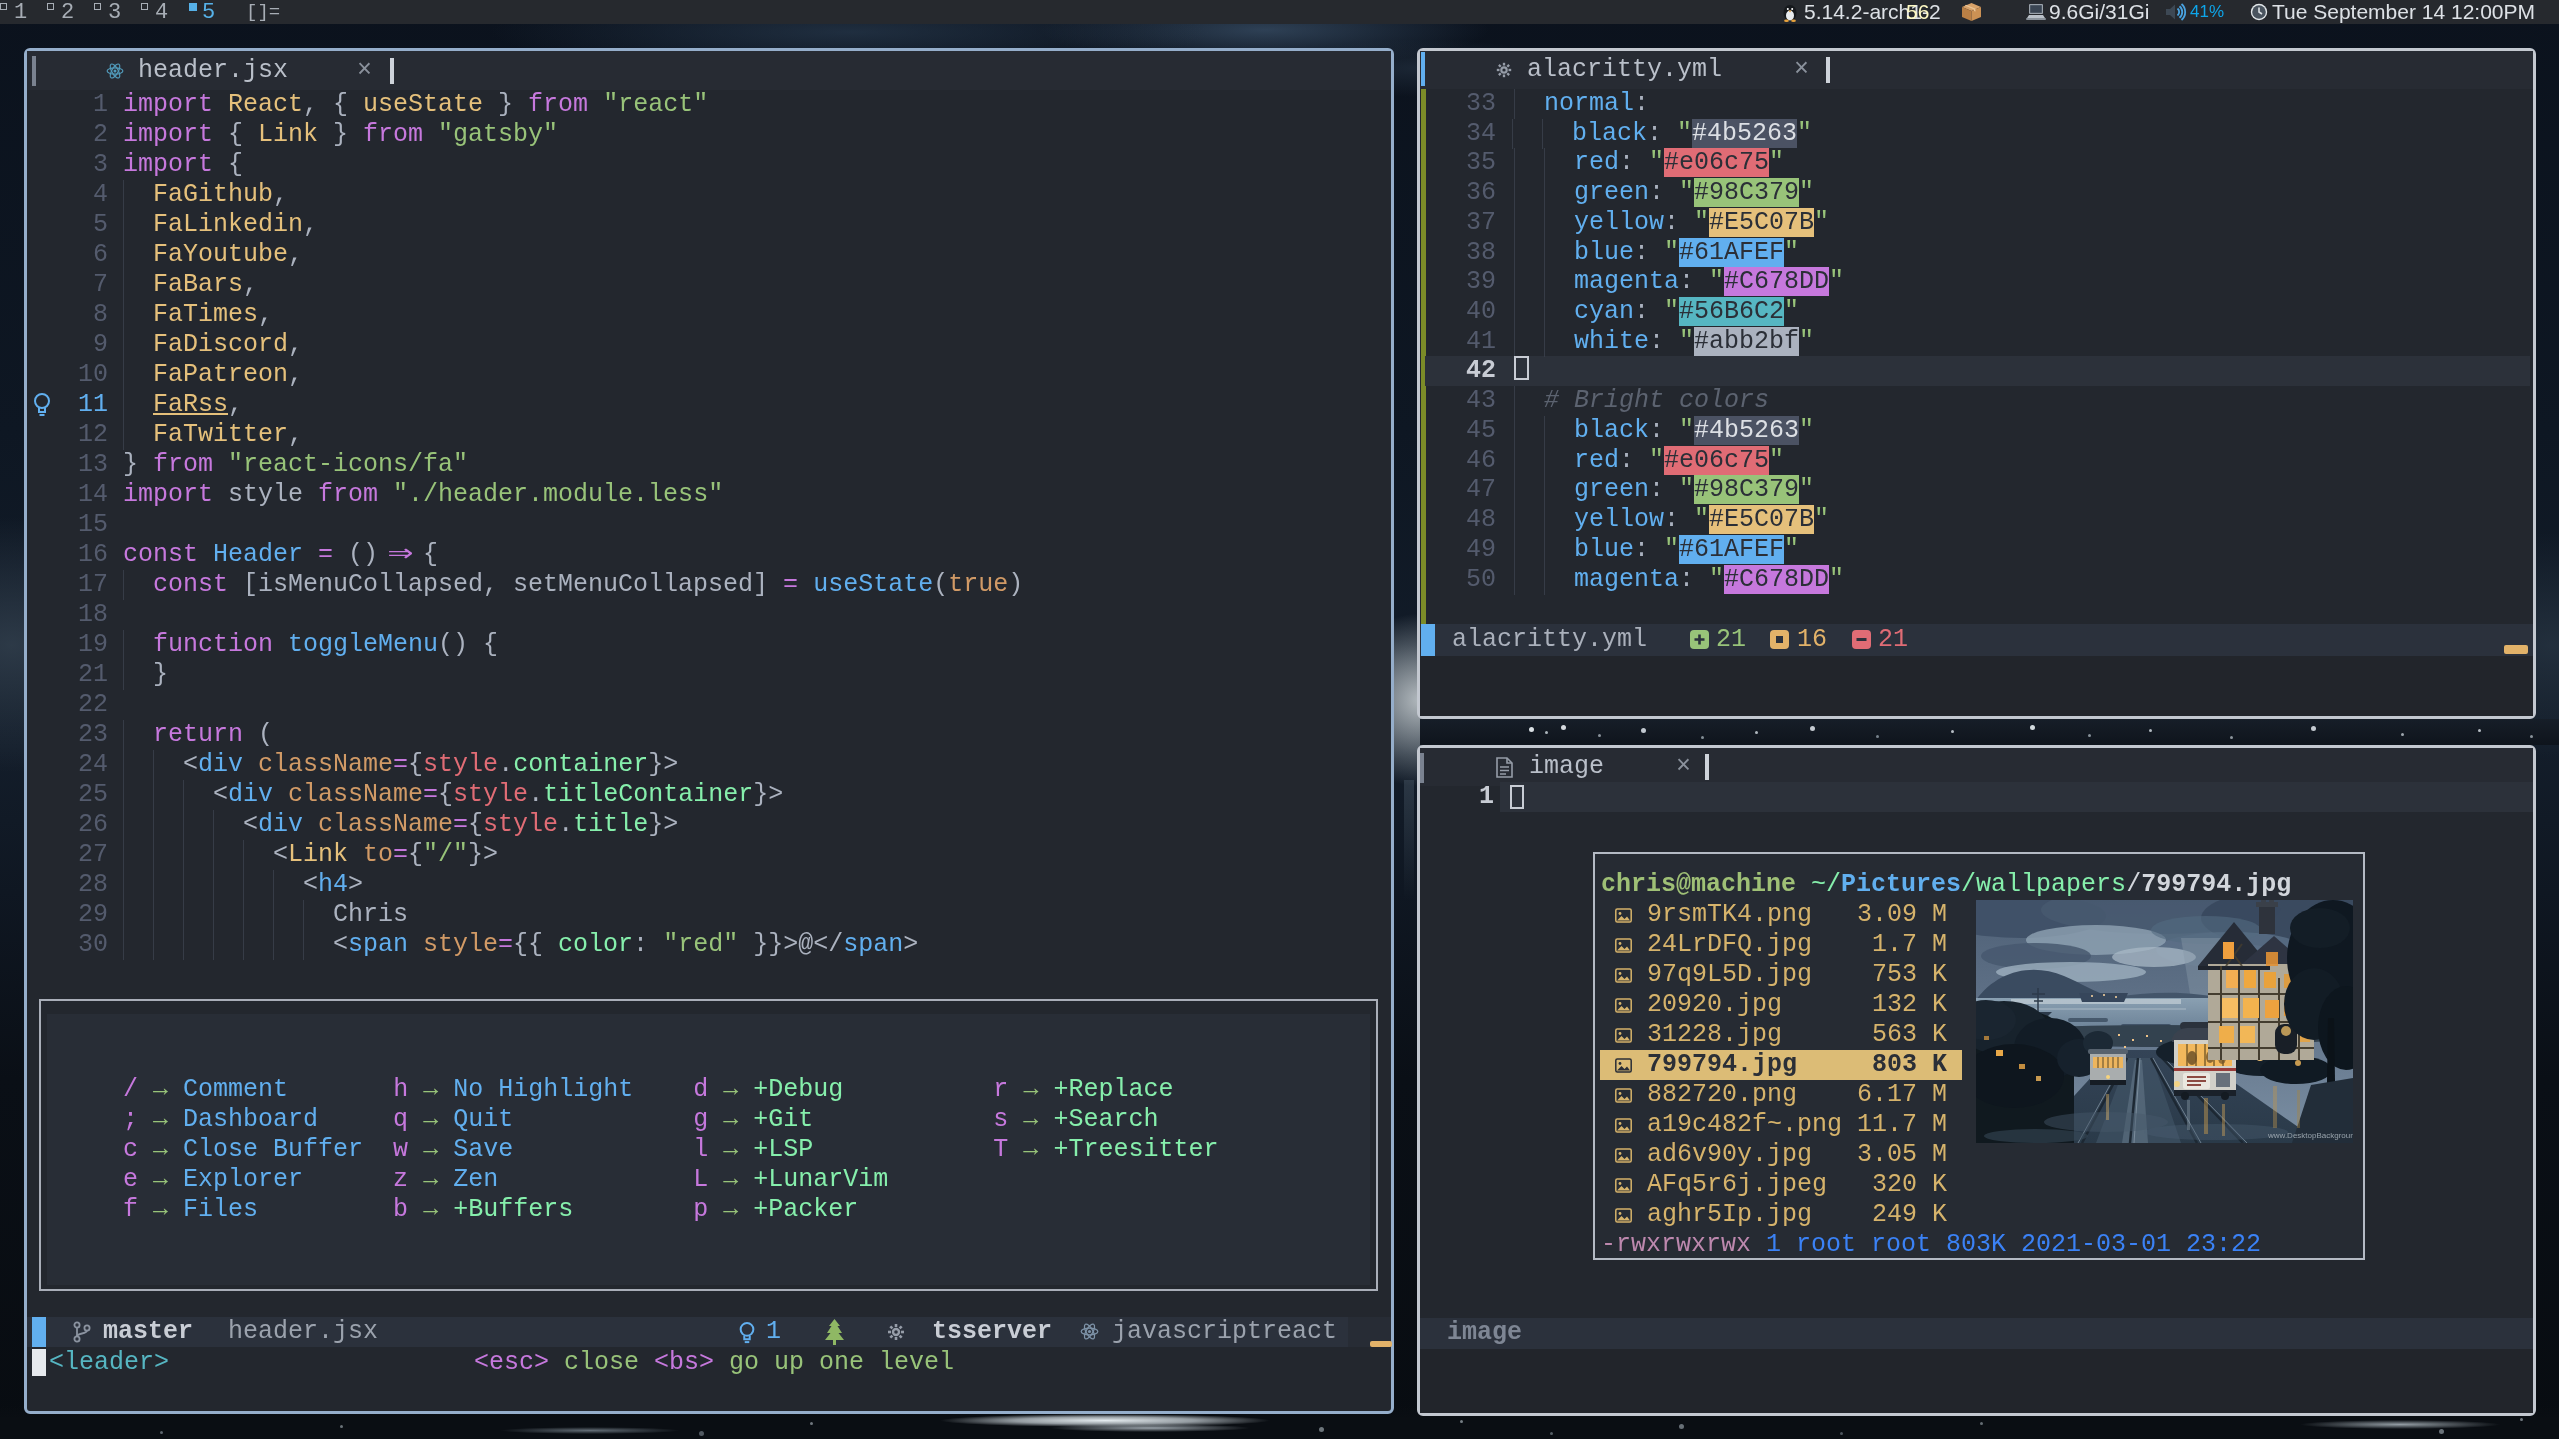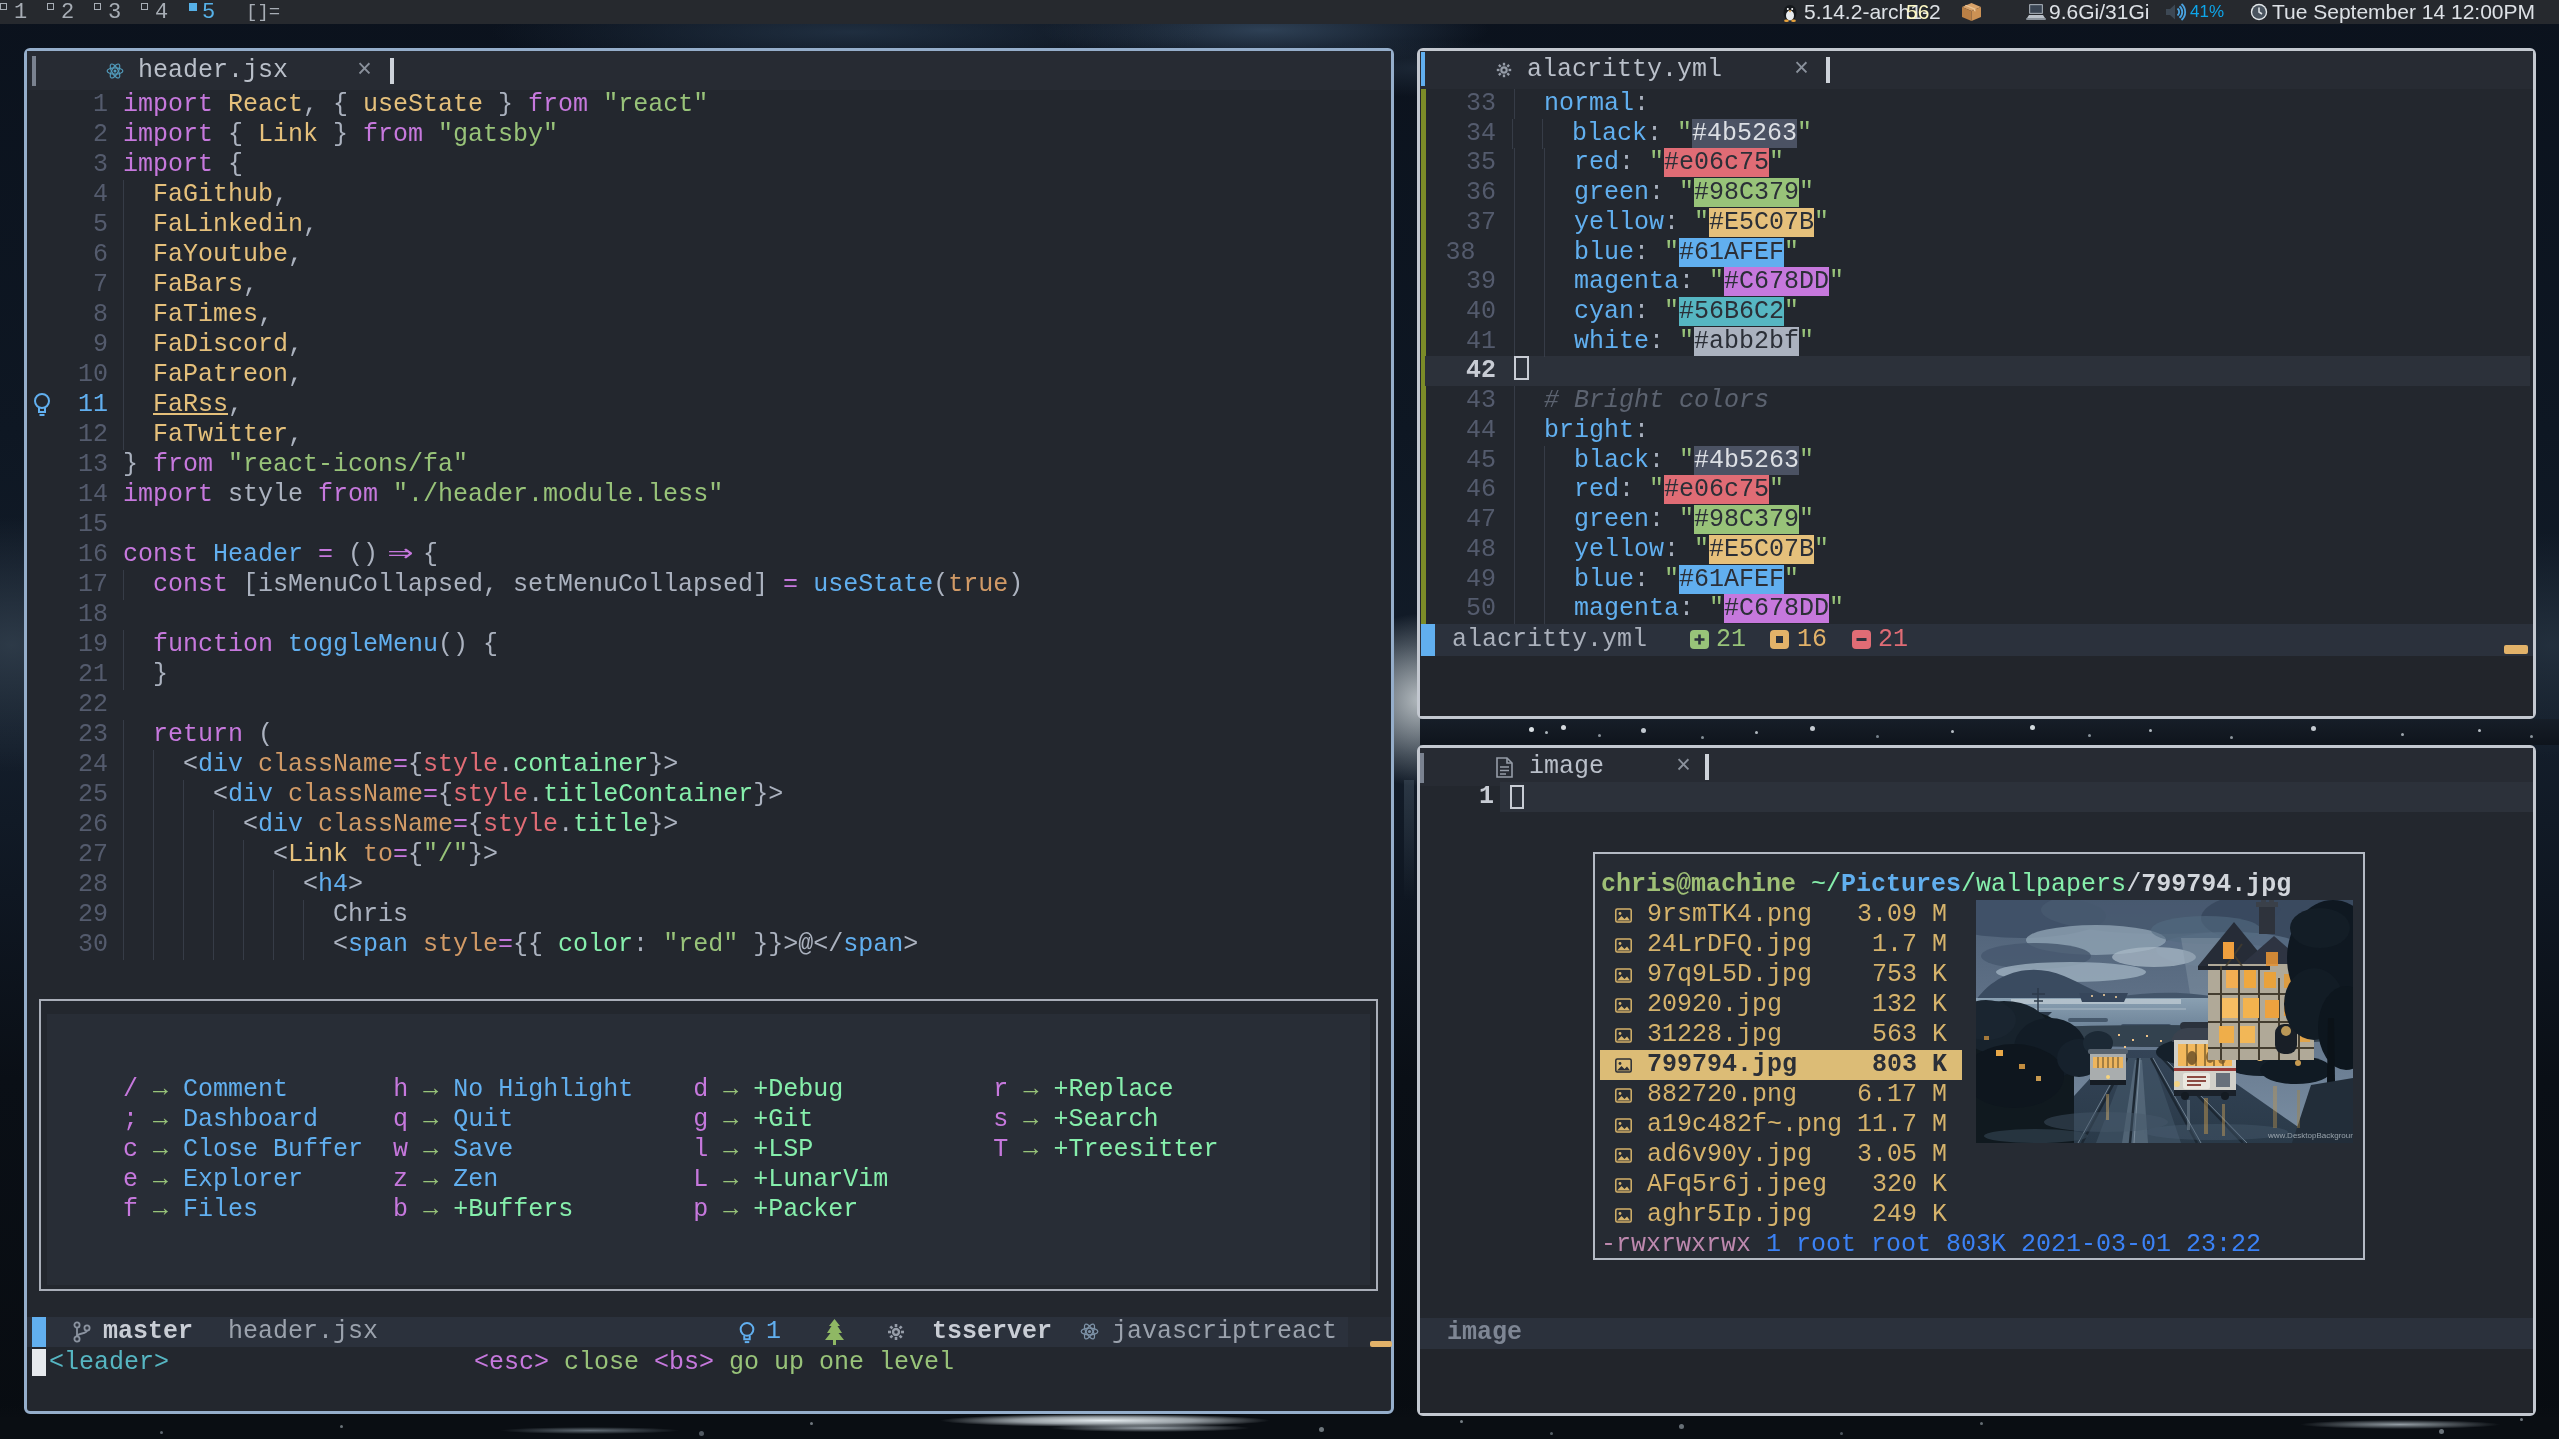--- a/index.html
+++ b/index.html
@@ -232,27 +232,26 @@
 <div class="abs mono" style="left:1527px;top:55px;color:#b9bfc9">alacritty.yml</div>
 <div class="abs mono" style="left:1794px;top:55px;color:#8a919c">×</div>
 <div class="abs" style="left:1826px;top:57px;width:4px;height:26px;background:#ced3da"></div>
 <div class="abs" style="left:1421px;top:89px;width:5px;height:535px;background:#7c8c28"></div>
 <div class="abs" style="left:1425px;top:89px;width:1105px">
     <div class="row " style="height:29.72px;line-height:29.72px"><span class="num" style="width:71px;margin-right:18px;">33</span><i class="g0"></i><span class="b">normal</span><span class="w">:</span></div>
     <div class="row " style="height:29.72px;line-height:29.72px"><span class="num" style="width:71px;margin-right:16px;">34</span><i class="g0"></i><i class="g0"></i><span class="b">black</span><span class="w">: </span><span class="g">"</span><span style="background:#4b5263;color:#dcdfe4">#4b5263</span><span class="g">"</span></div>
     <div class="row " style="height:29.72px;line-height:29.72px"><span class="num" style="width:71px;margin-right:18px;">35</span><i class="g0"></i><i class="g0"></i><span class="b">red</span><span class="w">: </span><span class="g">"</span><span style="background:#e06c75;color:#2b2f37">#e06c75</span><span class="g">"</span></div>
     <div class="row " style="height:29.72px;line-height:29.72px"><span class="num" style="width:71px;margin-right:18px;">36</span><i class="g0"></i><i class="g0"></i><span class="b">green</span><span class="w">: </span><span class="g">"</span><span style="background:#98C379;color:#2b2f37">#98C379</span><span class="g">"</span></div>
     <div class="row " style="height:29.72px;line-height:29.72px"><span class="num" style="width:71px;margin-right:18px;">37</span><i class="g0"></i><i class="g0"></i><span class="b">yellow</span><span class="w">: </span><span class="g">"</span><span style="background:#E5C07B;color:#2b2f37">#E5C07B</span><span class="g">"</span></div>
-    <div class="row " style="height:29.72px;line-height:29.72px"><span class="num" style="width:71px;margin-right:18px;text-align:center;">38</span><i class="g0"></i><i class="g0"></i><span class="b">blue</span><span class="w">: </span><span class="g">"</span><span style="background:#61AFEF;color:#2b2f37">#61AFEF</span><span class="g">"</span></div>
+    <div class="row " style="height:29.72px;line-height:29.72px"><span class="num" style="width:71px;margin-right:18px;">38</span><i class="g0"></i><i class="g0"></i><span class="b">blue</span><span class="w">: </span><span class="g">"</span><span style="background:#61AFEF;color:#2b2f37">#61AFEF</span><span class="g">"</span></div>
     <div class="row " style="height:29.72px;line-height:29.72px"><span class="num" style="width:71px;margin-right:18px;">39</span><i class="g0"></i><i class="g0"></i><span class="b">magenta</span><span class="w">: </span><span class="g">"</span><span style="background:#C678DD;color:#2b2f37">#C678DD</span><span class="g">"</span></div>
     <div class="row " style="height:29.72px;line-height:29.72px"><span class="num" style="width:71px;margin-right:18px;">40</span><i class="g0"></i><i class="g0"></i><span class="b">cyan</span><span class="w">: </span><span class="g">"</span><span style="background:#56B6C2;color:#2b2f37">#56B6C2</span><span class="g">"</span></div>
     <div class="row " style="height:29.72px;line-height:29.72px"><span class="num" style="width:71px;margin-right:18px;">41</span><i class="g0"></i><i class="g0"></i><span class="b">white</span><span class="w">: </span><span class="g">"</span><span style="background:#abb2bf;color:#2b2f37">#abb2bf</span><span class="g">"</span></div>
     <div class="row cl" style="height:29.72px;line-height:29.72px"><span class="num" style="width:71px;margin-right:18px;color:#c8ccd4;font-weight:bold">42</span><span style="display:inline-block;width:15px;height:24px;border:2px solid #c8ccd4;vertical-align:middle;margin-top:-6px"></span></div>
     <div class="row " style="height:29.72px;line-height:29.72px"><span class="num" style="width:71px;margin-right:18px;">43</span><i class="g0"></i><span class="c"># Bright colors</span></div>
-    <div class="row " style="height:29.72px;line-height:29.72px"><span class="num" style="width:71px;margin-right:18px;">44</span><i class="g0"></i><span class="b">bright</span><span class="w">:</span></div>
     <div class="row " style="height:29.72px;line-height:29.72px"><span class="num" style="width:71px;margin-right:18px;">45</span><i class="g0"></i><i class="g0"></i><span class="b">black</span><span class="w">: </span><span class="g">"</span><span style="background:#4b5263;color:#dcdfe4">#4b5263</span><span class="g">"</span></div>
     <div class="row " style="height:29.72px;line-height:29.72px"><span class="num" style="width:71px;margin-right:18px;">46</span><i class="g0"></i><i class="g0"></i><span class="b">red</span><span class="w">: </span><span class="g">"</span><span style="background:#e06c75;color:#2b2f37">#e06c75</span><span class="g">"</span></div>
     <div class="row " style="height:29.72px;line-height:29.72px"><span class="num" style="width:71px;margin-right:18px;">47</span><i class="g0"></i><i class="g0"></i><span class="b">green</span><span class="w">: </span><span class="g">"</span><span style="background:#98C379;color:#2b2f37">#98C379</span><span class="g">"</span></div>
     <div class="row " style="height:29.72px;line-height:29.72px"><span class="num" style="width:71px;margin-right:18px;">48</span><i class="g0"></i><i class="g0"></i><span class="b">yellow</span><span class="w">: </span><span class="g">"</span><span style="background:#E5C07B;color:#2b2f37">#E5C07B</span><span class="g">"</span></div>
     <div class="row " style="height:29.72px;line-height:29.72px"><span class="num" style="width:71px;margin-right:18px;">49</span><i class="g0"></i><i class="g0"></i><span class="b">blue</span><span class="w">: </span><span class="g">"</span><span style="background:#61AFEF;color:#2b2f37">#61AFEF</span><span class="g">"</span></div>
     <div class="row " style="height:29.72px;line-height:29.72px"><span class="num" style="width:71px;margin-right:18px;">50</span><i class="g0"></i><i class="g0"></i><span class="b">magenta</span><span class="w">: </span><span class="g">"</span><span style="background:#C678DD;color:#2b2f37">#C678DD</span><span class="g">"</span></div>
   </div>
 <div class="abs" style="left:1420px;top:624px;width:1113px;height:32px;background:#2b313c"></div>
 <div class="abs" style="left:1421px;top:624px;width:14px;height:32px;background:#61afef"></div>
 <div class="abs mono" style="left:1452px;top:625px;color:#aab0bb">alacritty.yml</div>

